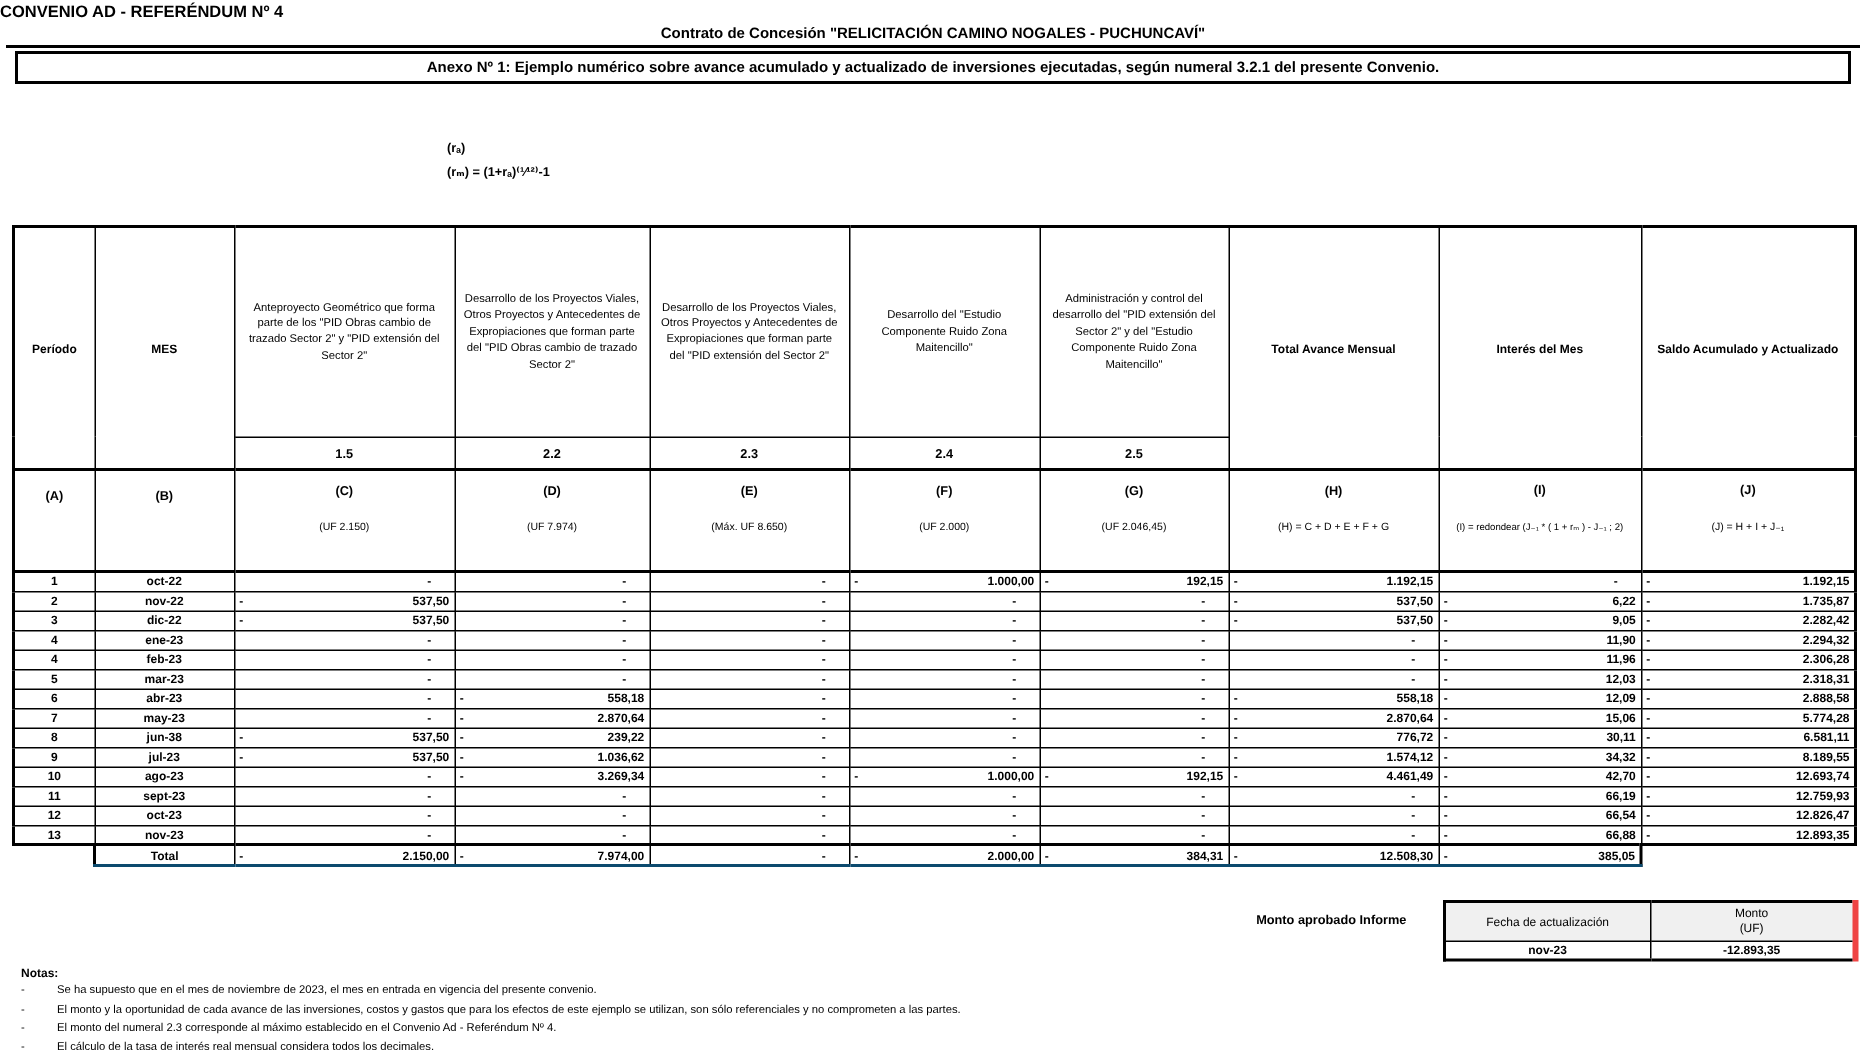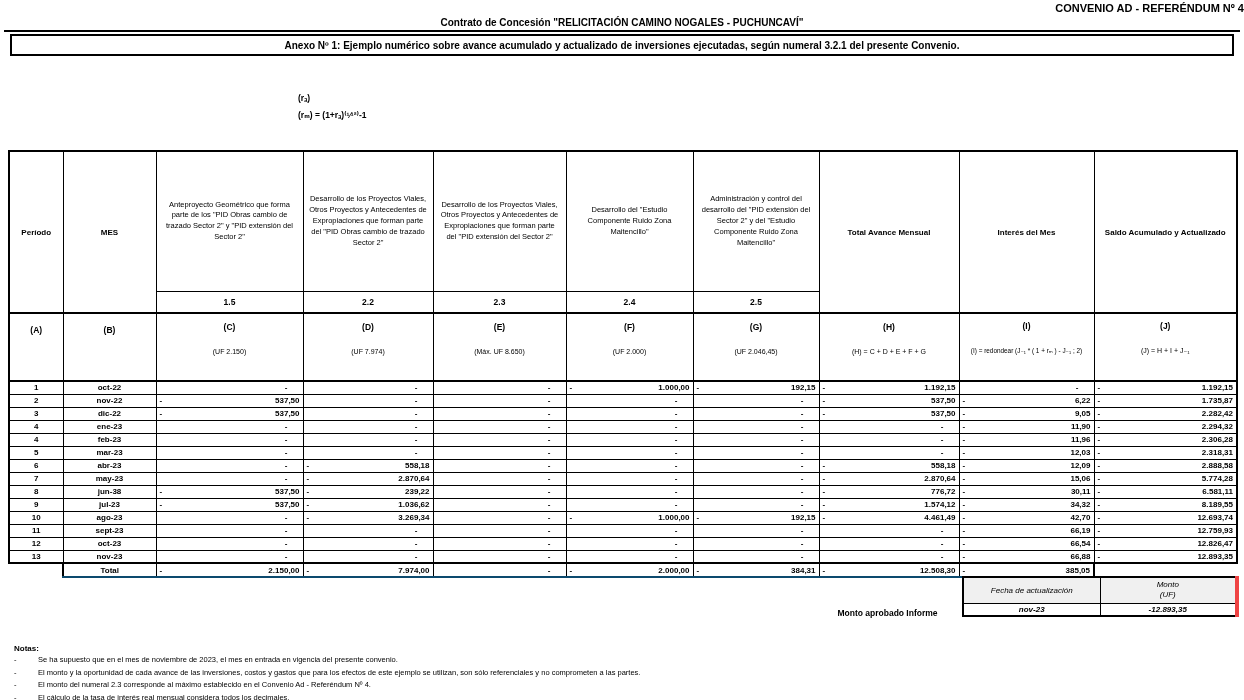--- a/index.html
+++ b/index.html
@@ -3,21 +3,21 @@
 <meta charset="utf-8">
 <style>
   html,body{margin:0;padding:0;background:#888;}
   *{box-sizing:border-box;}
   #page{
     position:relative;width:1244px;height:700px;background:#ffffff;
     font-family:"Liberation Sans","DejaVu Sans",sans-serif;color:#000;
     overflow:hidden;
   }
   
-  .doc-title{position:absolute;top:2px;left:0;width:100%;text-align:right;
+  .doc-title{position:absolute;top:2px;left:0;width:100%;text-align:left;
     font-size:11px;font-weight:bold;}
   .doc-subtitle{position:absolute;top:17px;left:0;width:100%;text-align:center;
     font-size:10px;font-weight:bold;}
   .top-rule{position:absolute;top:30px;left:4px;width:1236px;height:2px;background:#000;}
   .annex-box{position:absolute;top:34px;left:10px;width:1224px;height:22px;
     border:2px solid #000;display:flex;align-items:center;justify-content:center;
     font-size:10px;font-weight:bold;}
   
   .rates{position:absolute;top:89px;left:10px;border-collapse:collapse;}
   .rates td{border:1px solid #000;height:17px;font-size:8.5px;font-weight:bold;padding:0 4px;}
@@ -50,21 +50,21 @@
   td.acc .mns{position:absolute;left:3px;top:0;height:100%;display:flex;align-items:center;}
   td.acc .dash{padding-right:12px;}
   .b-top{border-top:2px solid #000 !important;}
   .b-left{border-left:2px solid #000 !important;}
   .b-right{border-right:2px solid #000 !important;}
   .bb{border-bottom:2px solid #000 !important;}
   td.no-border{border:none !important;background:#fff;}
   
   .monto-label{position:absolute;top:608px;left:820px;width:135px;text-align:center;
     font-size:8.5px;font-weight:bold;}
-  .monto{position:absolute;top:576px;left:962px;border-collapse:collapse;font-style:italic;}
+  .monto{position:absolute;top:600px;left:962px;border-collapse:collapse;}
   .monto td{border:1px solid #000;font-size:8px;text-align:center;}
   .monto .hd{height:26px;background:#f0f0f0;font-weight:normal;}
   .monto .dt{height:13px;font-weight:bold;}
   .monto td{width:137px;}
   .monto tr:first-child td{border-top:2px solid #000;}
   .monto tr:last-child td{border-bottom:2px solid #000;}
   .monto td:first-child{border-left:2px solid #000;}
   .monto td:last-child{border-right:4px solid #ef4444;}
   .monto .two-line{line-height:1.3;}
   

